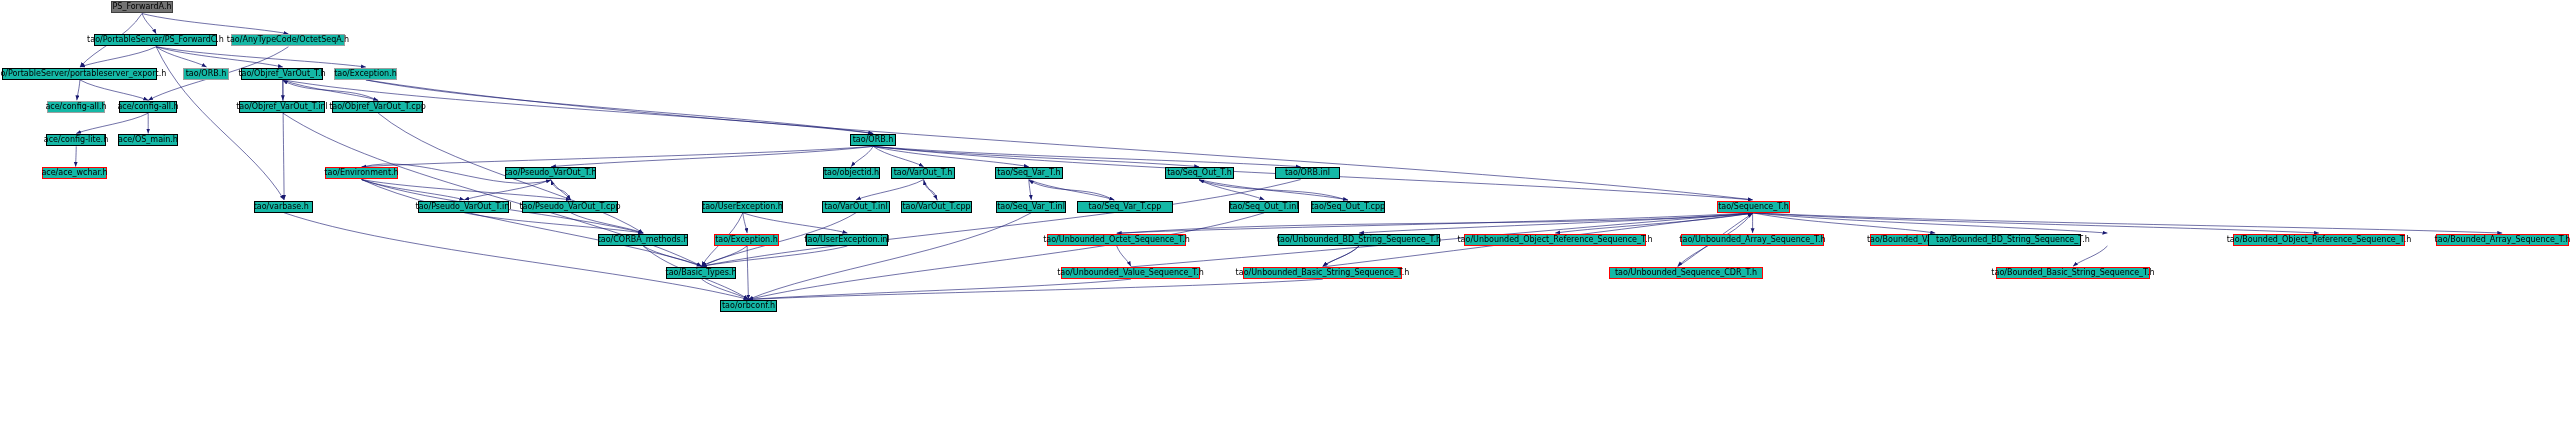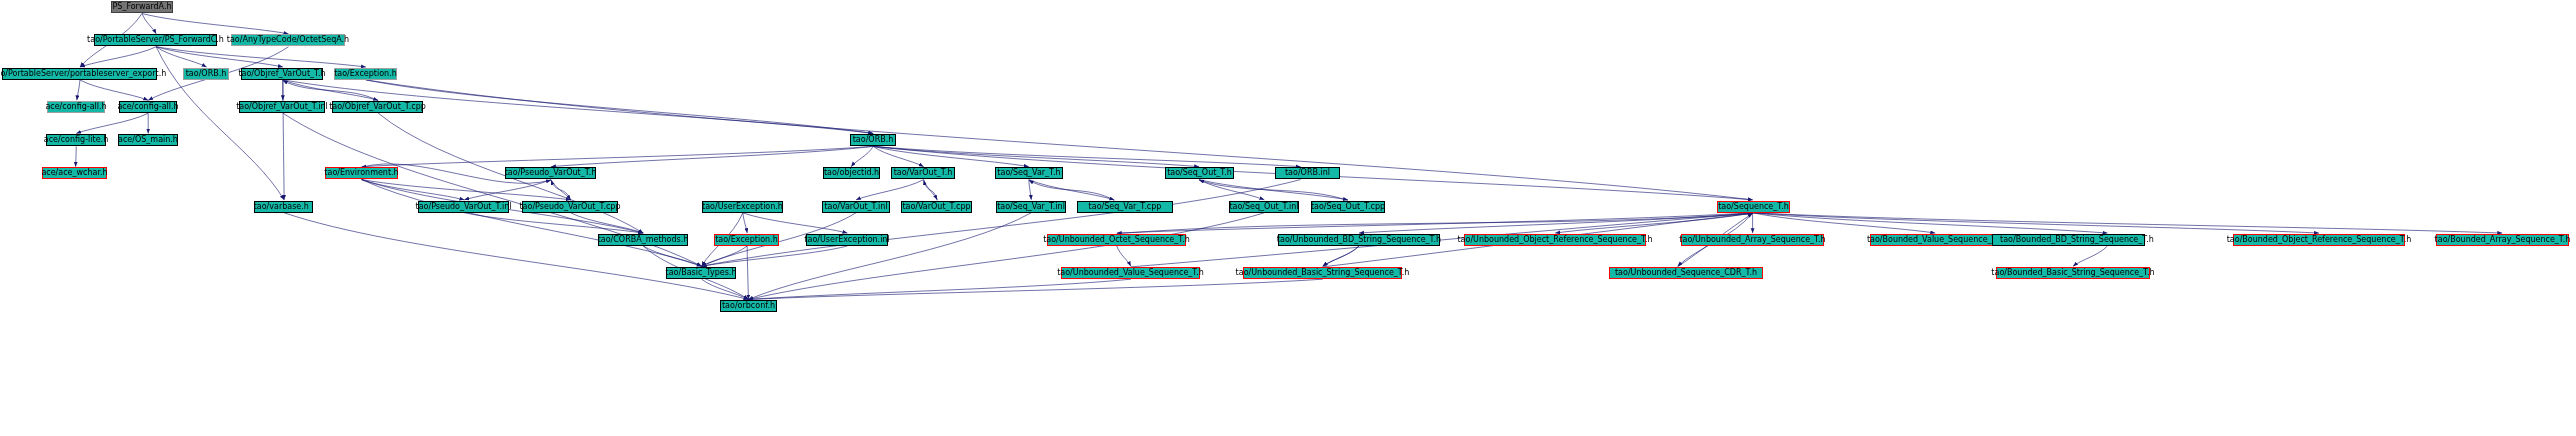--- a/index.html
+++ b/index.html
@@ -249,21 +249,21 @@
       </div>
       <div class="node red" style="left: 1464px; top: 234px; width: 182px;">
         <span>tao/Unbounded_Object_Reference_Sequence_T.h</span>
       </div>
       <div class="node red" style="left: 1681px; top: 234px; width: 143px; text-align: right;">
         <span>tao/Unbounded_Array_Sequence_T.h</span>
       </div>
       <div class="node red" style="left: 1870px; top: 234px; width: 130px;">
         <span>tao/Bounded_Value_Sequence_T.h</span>
       </div>
-      <div class="node" style="left: 1992px; top: 234px; width: 153px; padding-left: 20px;">
+      <div class="node" style="left: 1928px; top: 234px; width: 153px; padding-left: 20px;">
         <span>tao/Bounded_BD_String_Sequence_T.h</span>
       </div>
       <div class="node red" style="left: 2233px; top: 234px; width: 172px;">
         <span>tao/Bounded_Object_Reference_Sequence_T.h</span>
       </div>
       <div class="node red" style="left: 2436px; top: 234px; width: 133px;">
         <span>tao/Bounded_Array_Sequence_T.h</span>
       </div>
       <div class="node" style="left: 666px; top: 267px; width: 70px;">
         <span>tao/Basic_Types.h</span>

